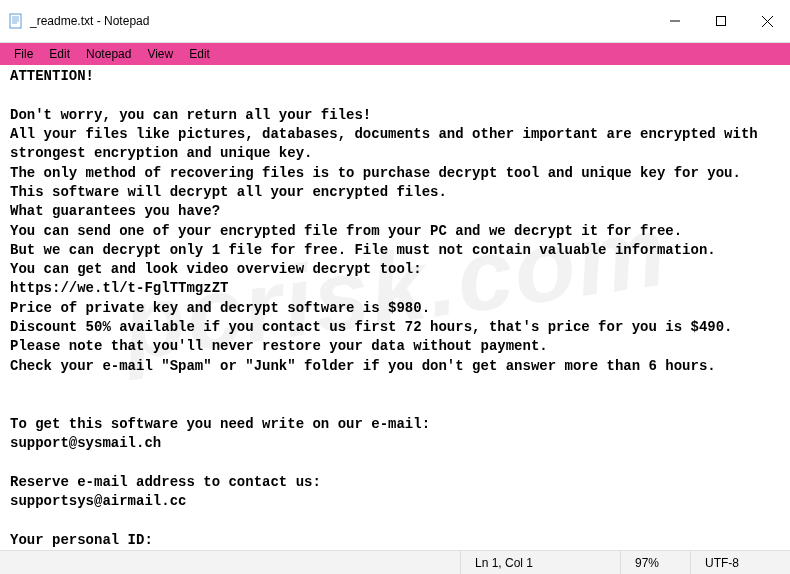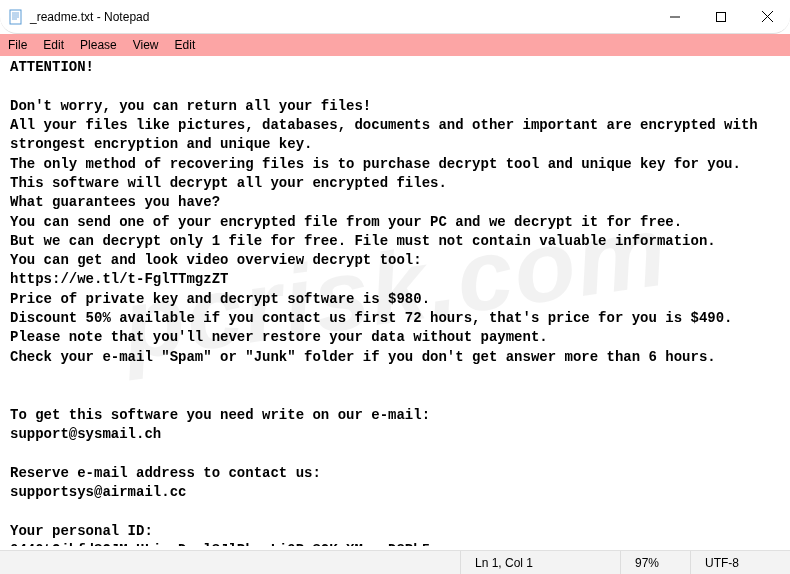--- a/index.html
+++ b/index.html
@@ -5,26 +5,25 @@
     * { box-sizing: border-box; margin: 0; padding: 0; }
     body {
       width: 790px;
       height: 574px;
       font-family: "Segoe UI", Arial, sans-serif;
       background: #fff;
       overflow: hidden;
       position: relative;
     }
     .titlebar {
-      height: 34px;
+      height: 43px;
       display: flex;
       align-items: center;
       background: #fff;
       border-bottom: 1px solid #e0e0e0;
-      border-radius: 17px;
     }
     .titlebar-icon {
       width: 16px;
       height: 16px;
       margin-left: 8px;
       margin-right: 6px;
       display: inline-block;
     }
     .titlebar-title {
       font-size: 12px;
@@ -37,21 +36,22 @@
       height: 100%;
       display: flex;
       align-items: center;
       justify-content: center;
       color: #000;
     }
     .menubar {
       height: 22px;
       display: flex;
       align-items: center;
-      background: #fca5a5;
+      padding-left: 6px;
+      background: #ec4899;
       font-size: 12px;
     }
     .menu-item {
       padding: 2px 8px;
       color: #000;
     }
     .content {
       padding: 2px 10px 2px 10px;
       font-family: Consolas, "Courier New", monospace;
       font-size: 14px;
@@ -127,21 +127,21 @@
           <line x1="0" y1="0" x2="11" y2="11" stroke="#000" stroke-width="1"></line>
           <line x1="11" y1="0" x2="0" y2="11" stroke="#000" stroke-width="1"></line>
         </svg>
     </div>
   </div>
 </div>
 
 <div class="menubar">
   <span class="menu-item">File</span>
   <span class="menu-item">Edit</span>
-  <span class="menu-item">Please</span>
+  <span class="menu-item">Notepad</span>
   <span class="menu-item">View</span>
   <span class="menu-item">Edit</span>
 </div>
 
 <div class="content">ATTENTION!
 
 Don't worry, you can return all your files!
 All your files like pictures, databases, documents and other important are encrypted with strongest encryption and unique key.
 The only method of recovering files is to purchase decrypt tool and unique key for you.
 This software will decrypt all your encrypted files.

